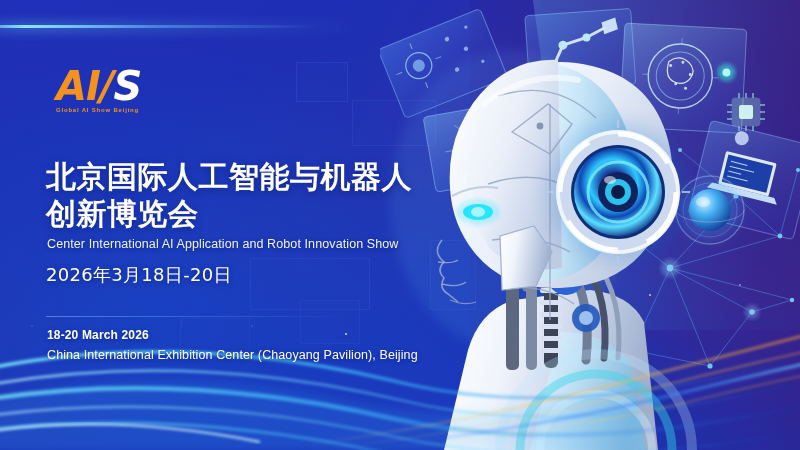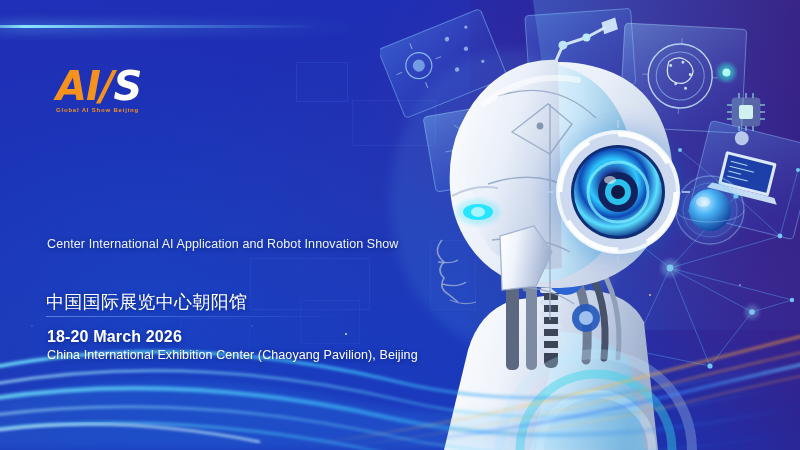--- a/index.html
+++ b/index.html
@@ -181,21 +181,21 @@
     color:#ffffff;
     letter-spacing:0.3px;
     white-space:nowrap;
     text-shadow:0 1px 5px rgba(5,25,110,0.6);
   }
 
   
   .en-date {
     position:absolute; left:47px; top:328px;
     font-family:"Liberation Sans", sans-serif;
-    font-size:16px;
+    font-size:12px;
     font-weight:bold;
     color:#ffffff;
     letter-spacing:0.15px;
     white-space:nowrap;
     text-shadow:0 1px 4px rgba(5,25,110,0.6);
   }
   .en-venue {
     position:absolute; left:47px; top:348px;
     font-family:"Liberation Sans", sans-serif;
     font-size:12.5px;
@@ -631,21 +631,23 @@
   <div class="particles right"></div>
 
   <div class="divider"></div>
 
   <div class="logo-block">
     <div class="logo-word"><span class="logo-ai">AI</span><span class="logo-ai slash">/</span><span class="logo-s">S</span></div>
     <div class="logo-tag">Global AI Show Beijing</div>
   </div>
 
 
+  <div class="cn-title">北京国际人工智能与机器人
+创新博览会</div>
 
   <div class="en-sub">Center International AI Application and Robot Innovation Show</div>
 
-  <div class="cn-venue">中国国际展览中心朝阳馆</div>
+  <div class="cn-date">2026年3月18日-20日</div>
 
   <div class="en-date">18-20 March 2026</div>
   <div class="en-venue">China International Exhibition Center (Chaoyang Pavilion), Beijing</div>
 
 </div>
 
 </body></html>

